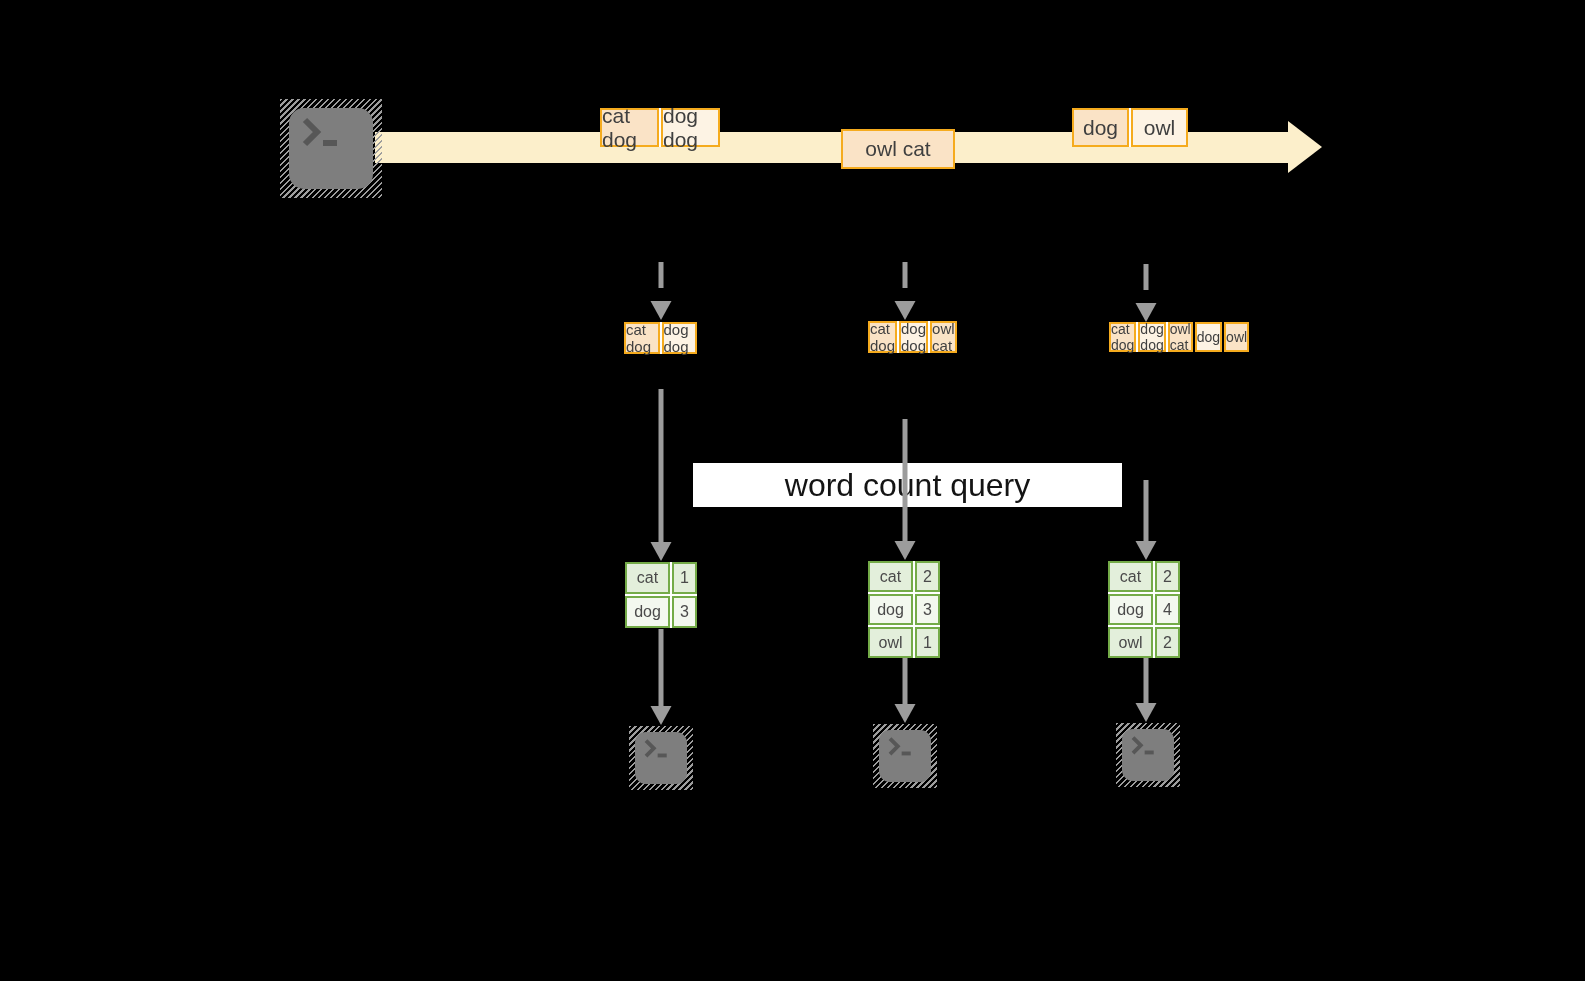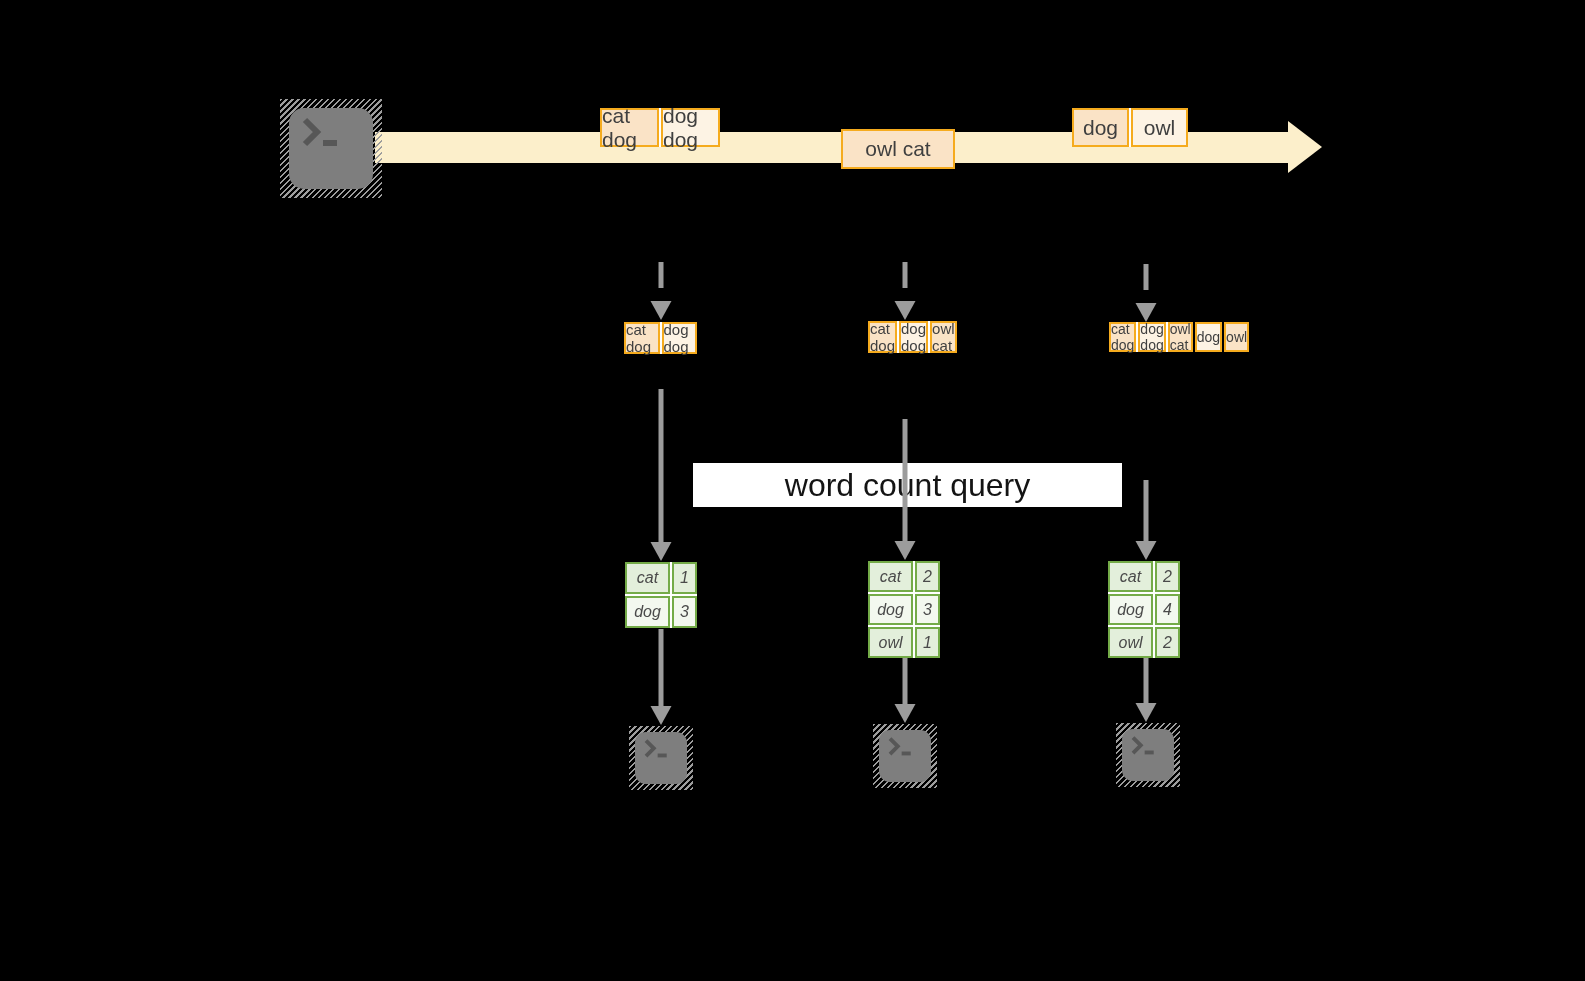--- a/index.html
+++ b/index.html
@@ -24,21 +24,21 @@
   .ev-xs .cell{height:30px;font-size:14px;}
 
   
   .query-band{position:absolute;left:693px;top:463px;width:429px;height:44px;background:#ffffff;
               display:flex;align-items:center;justify-content:center;}
   .query-band span{font-size:32px;font-weight:300;color:#141414;}
 
   
   .gt{position:absolute;display:grid;grid-template-columns:45px 25px;gap:2px;background:#fff;}
   .gt .cell{box-sizing:border-box;display:flex;align-items:center;justify-content:center;
-            border:2.5px solid var(--table-border);color:#4a4a4a;font-size:16px;font-style:italic;}
+            border:2.5px solid var(--table-border);color:#4a4a4a;font-size:16px;}
   .gt-2 .cell{height:32px;}
   .gt-3 .cell{height:31px;}
   .g-a{background:var(--table-fill-dark);}
   .g-b{background:var(--table-fill-light);}
 
   
   .term{position:absolute;background:repeating-linear-gradient(135deg,#9d9d9d 0 1.6px,rgba(0,0,0,0) 1.6px 4.2px);}
   .term-inner{position:absolute;background:#7e7e7e;}
   .term-big{width:102px;height:99px;}
   .term-big .term-inner{inset:9px;border-radius:15px;}

